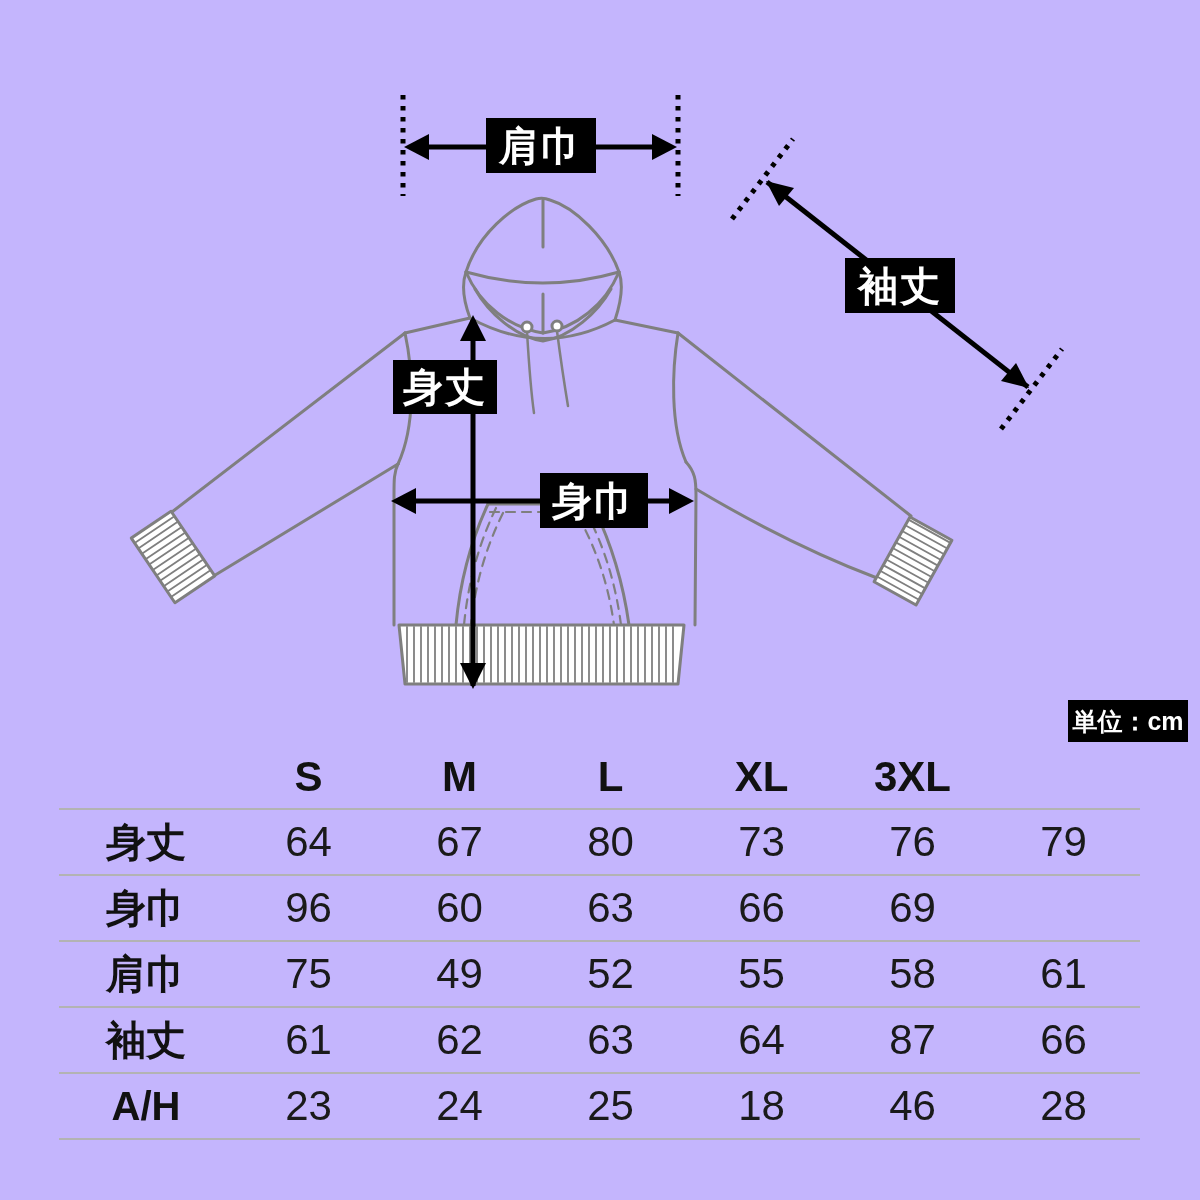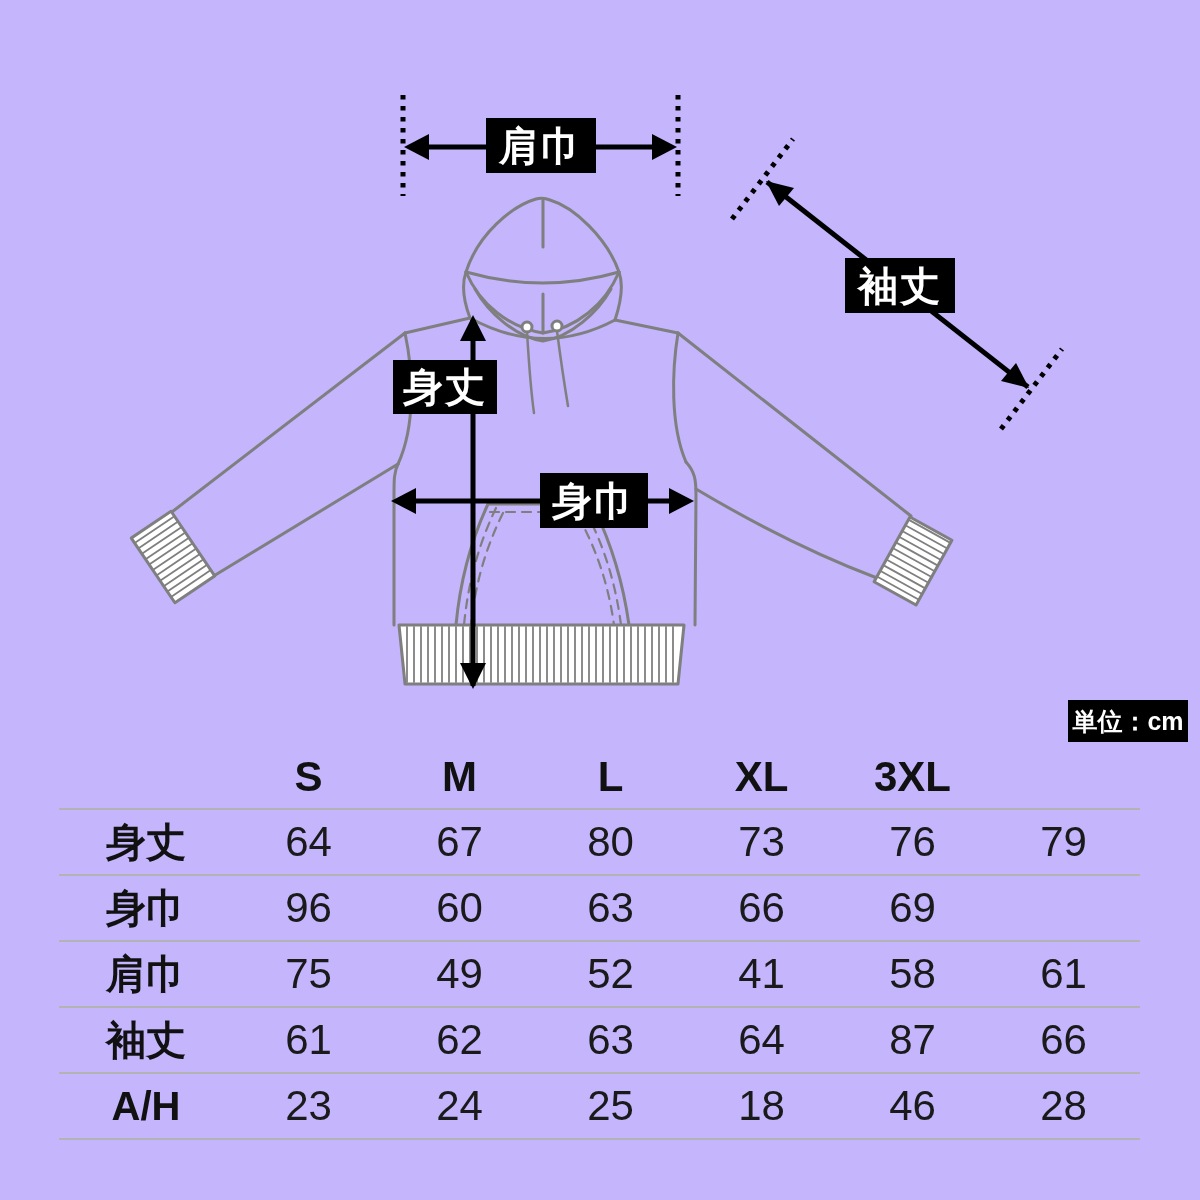--- a/index.html
+++ b/index.html
@@ -217,21 +217,21 @@
       <div class="cell">60</div>
       <div class="cell">63</div>
       <div class="cell">66</div>
       <div class="cell">69</div>
     </div>
     <div class="trow">
       <div class="cell rowlabel">肩巾</div>
       <div class="cell">75</div>
       <div class="cell">49</div>
       <div class="cell">52</div>
-      <div class="cell">41</div>
+      <div class="cell">55</div>
       <div class="cell">58</div>
       <div class="cell">61</div>
     </div>
     <div class="trow">
       <div class="cell rowlabel">袖丈</div>
       <div class="cell">61</div>
       <div class="cell">62</div>
       <div class="cell">63</div>
       <div class="cell">64</div>
       <div class="cell">87</div>

